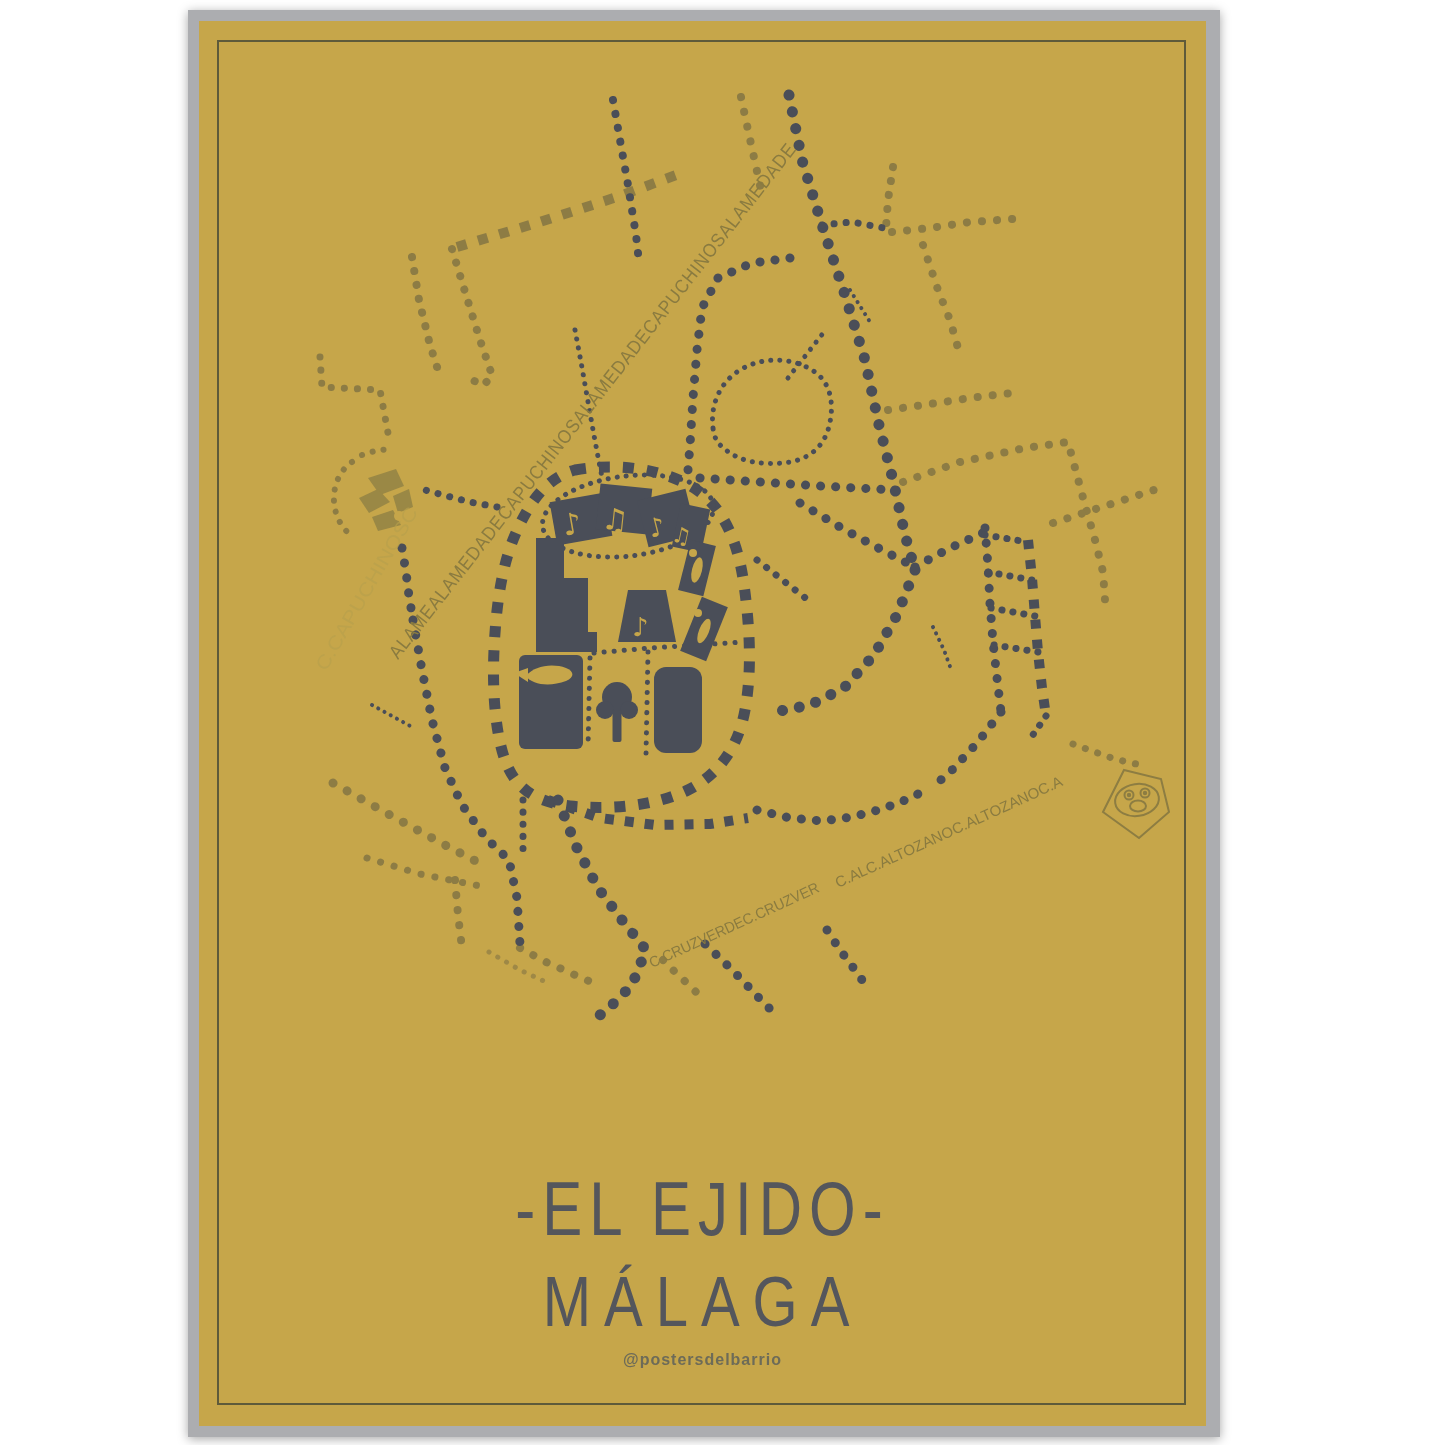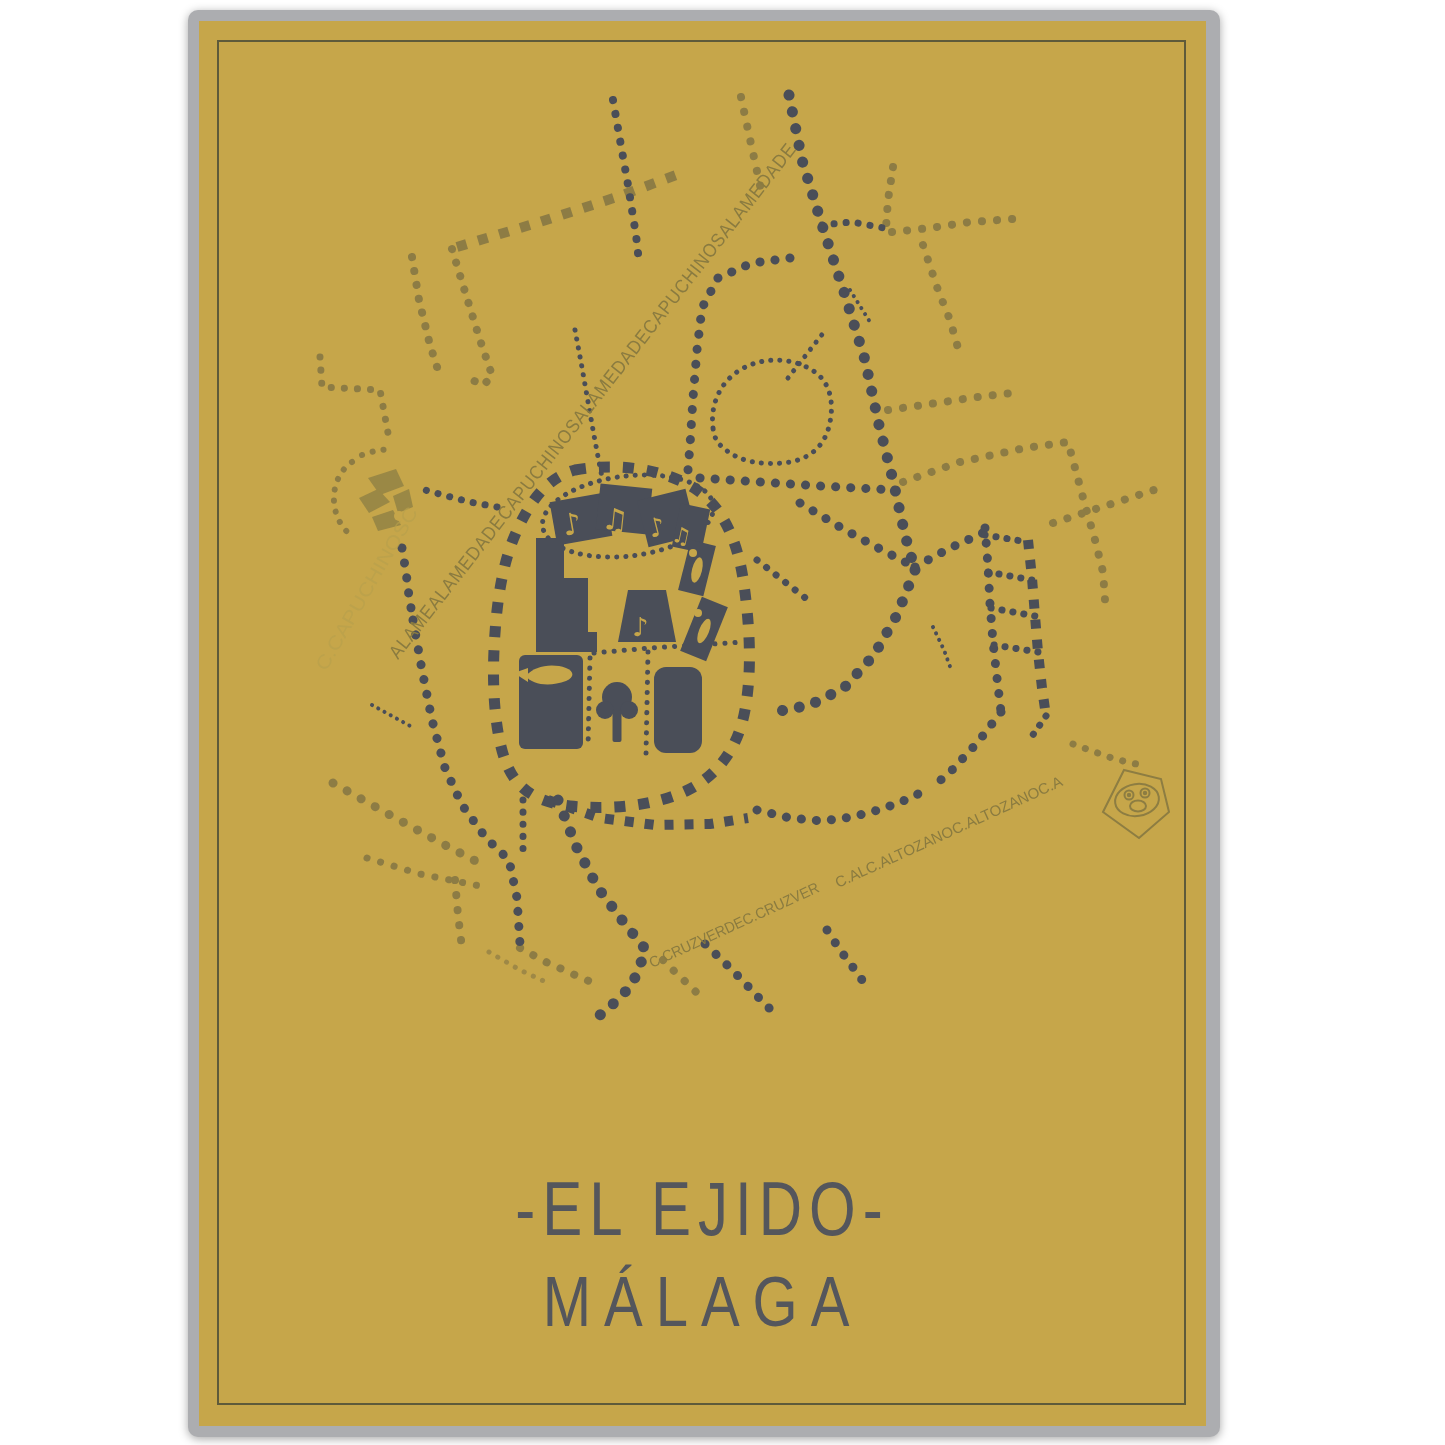--- a/index.html
+++ b/index.html
@@ -1,39 +1,40 @@
 <!DOCTYPE html>
 <html><head>
 <meta charset="utf-8">
 <style>
   html,body{margin:0;padding:0;background:#ffffff;}
   .stage{position:relative;width:1445px;height:1445px;background:#ffffff;overflow:hidden;
          font-family:"Liberation Sans",sans-serif;}
   .poster-frame{position:absolute;left:188px;top:10px;width:1032px;height:1427px;
-                background:#acadb0;border-radius:10px;
+                background:#acadb0;border-radius:0;
                 box-shadow:0 2px 10px rgba(0,0,0,0.35);}
   .poster{position:absolute;left:11px;top:11px;right:14px;bottom:11px;background:#c6a64a;}
   .inner-border{position:absolute;left:18px;top:19px;right:20px;bottom:21px;
                 border:2px solid #5e5a3a;}
   .map-svg{position:absolute;left:0;top:0;width:1445px;height:1445px;pointer-events:none;}
   .title-block{position:absolute;left:0;width:100%;text-align:center;color:#54565c;}
   .t-hood{top:1144px;font-size:60px;letter-spacing:7px;transform:scaleY(1.28);transform-origin:top center;font-weight:400;}
   .t-city{top:1240px;font-size:58px;letter-spacing:13px;transform:scaleY(1.2);transform-origin:top center;font-weight:400;}
   .t-credit{top:1330px;font-size:16px;letter-spacing:1px;color:#6d6b58;font-weight:700;}
   .map-label{font-family:"Liberation Sans",sans-serif;}
 </style>
 </head>
 <body>
 
 <div class="stage">
   <div class="poster-frame">
     <div class="poster">
       <div class="inner-border"></div>
       <div class="title-block t-hood">-EL EJIDO-</div>
       <div class="title-block t-city">MÁLAGA</div>
+      <div class="title-block t-credit">@postersdelbarrio</div>
     </div>
   </div>
 
   <svg class="map-svg" viewBox="0 0 1445 1445">
 
     <g stroke="#8d7c44" fill="none">
 
       <path d="M457,247 L540,222 L620,196 L684,172" stroke-width="10" stroke-dasharray="10 12" stroke-linecap="butt"></path>
 
       <path d="M741,97 L748,130 L755,162 L761,190" stroke-width="8" stroke-dasharray="0.1 15" stroke-linecap="round"></path>

